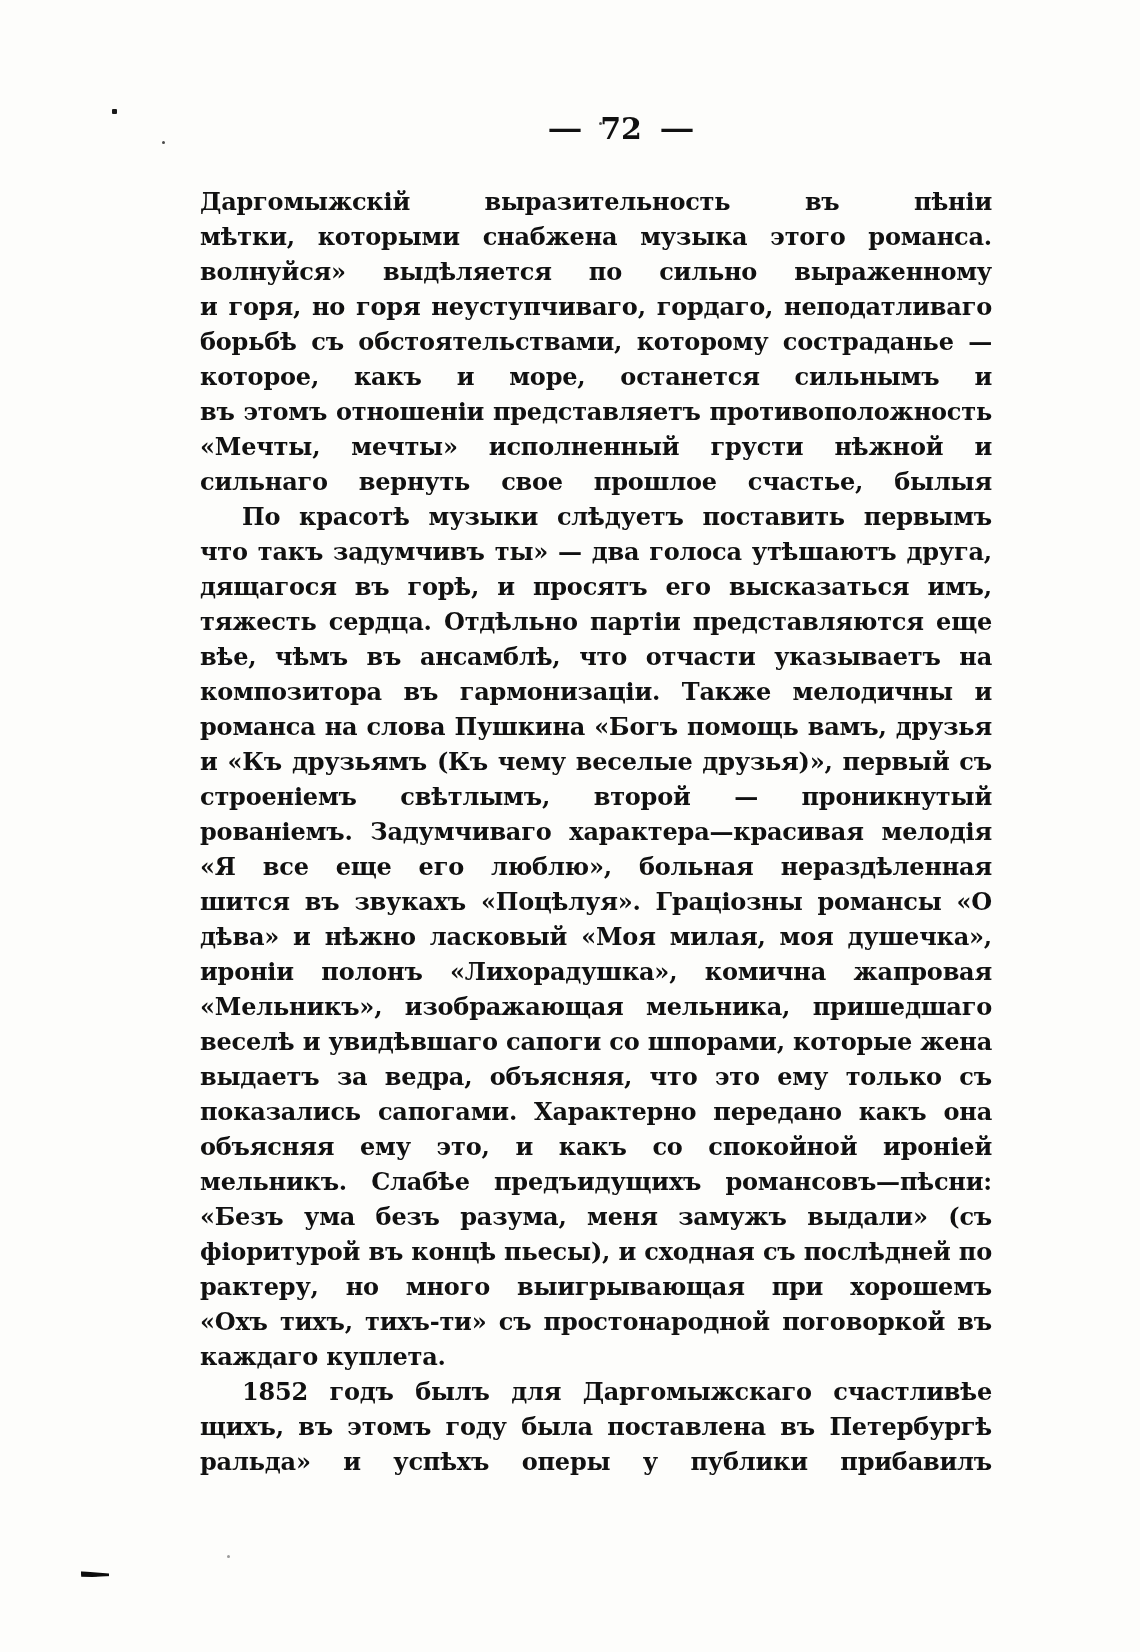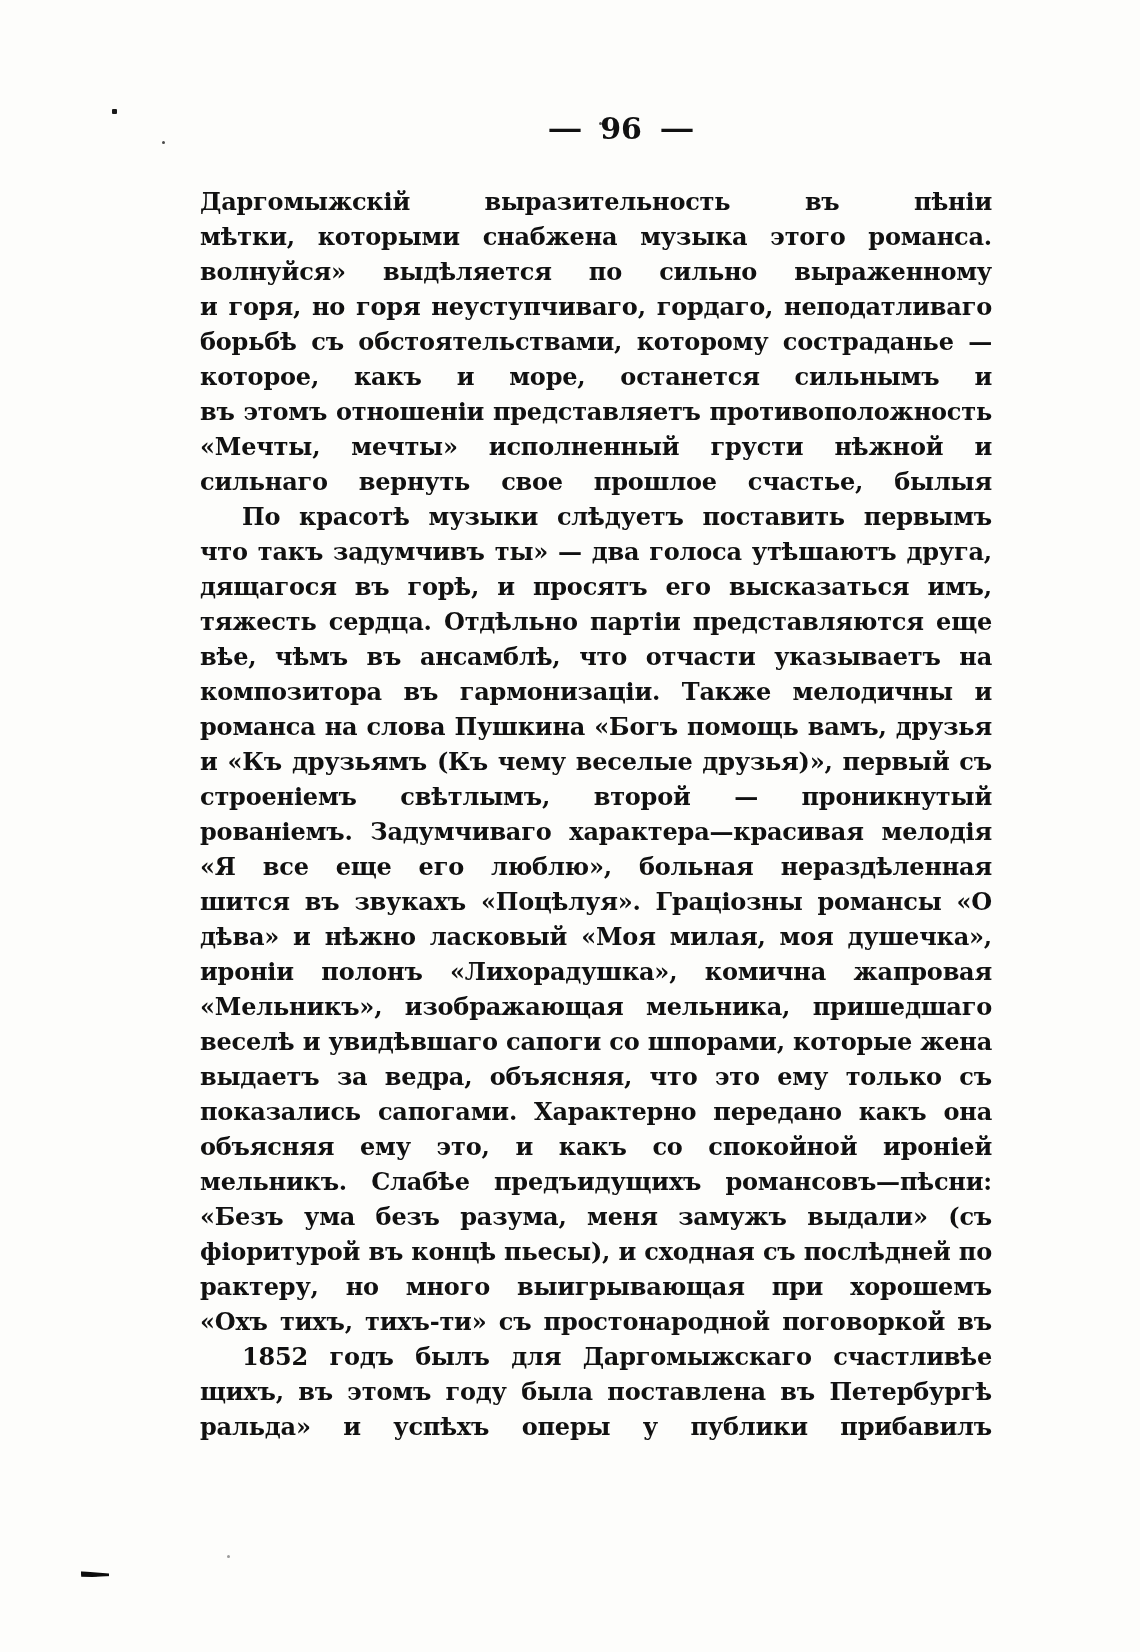--- a/index.html
+++ b/index.html
@@ -74,21 +74,21 @@
     transform: rotate(-1deg);
   }
 </style>
 </head>
 <body>
 
 <div class="sheet">
 
   <div class="pagehead">
     <span class="rule">—</span>
-    <span>96</span>
+    <span>72</span>
     <span class="rule">—</span>
   </div>
 
   <div class="textblock" id="text-block">
       <div class="line">Даргомыжскій выразительность въ пѣніи показываютъ тѣ за-</div>
       <div class="line">мѣтки, которыми снабжена музыка этого романса. «Бушуй и</div>
       <div class="line">волнуйся» выдѣляется по сильно выраженному чувству тоски</div>
       <div class="line">и горя, но горя неуступчиваго, гордаго, неподатливаго въ</div>
       <div class="line">борьбѣ съ обстоятельствами, которому состраданье — позоръ,</div>
       <div class="line">которое, какъ и море, останется сильнымъ и неразгаданнымъ;</div>
@@ -112,20 +112,21 @@
       <div class="line">«Мельникъ», изображающая мельника, пришедшаго домой на-</div>
       <div class="line">веселѣ и увидѣвшаго сапоги со шпорами, которые жена его</div>
       <div class="line">выдаетъ за ведра, объясняя, что это ему только съ пьяна ведра</div>
       <div class="line">показались сапогами. Характерно передано какъ она волнуется</div>
       <div class="line">объясняя ему это, и какъ со спокойной ироніей разсуждаетъ</div>
       <div class="line">мельникъ. Слабѣе предъидущихъ романсовъ—пѣсни: «Старина»,</div>
       <div class="line">«Безъ ума безъ разума, меня замужъ выдали» (съ итальянской</div>
       <div class="line">фіоритурой въ концѣ пьесы), и сходная съ послѣдней по ха-</div>
       <div class="line">рактеру, но много выигрывающая при хорошемъ исполненіи,</div>
       <div class="line">«Охъ тихъ, тихъ-ти» съ простонародной поговоркой въ концѣ</div>
+      <div class="line end">каждаго куплета.</div>
       <div class="line ind">1852 годъ былъ для Даргомыжскаго счастливѣе предъиду-</div>
       <div class="line">щихъ, въ этомъ году была поставлена въ Петербургѣ «Эсме-</div>
       <div class="line">ральда» и успѣхъ оперы у публики прибавилъ самоувѣренности</div>
     </div>
 
   <div class="speck s1"></div>
   <div class="speck s2"></div>
   <div class="speck s3"></div>
   <div class="speck s4"></div>
   <div class="smudge"></div>

